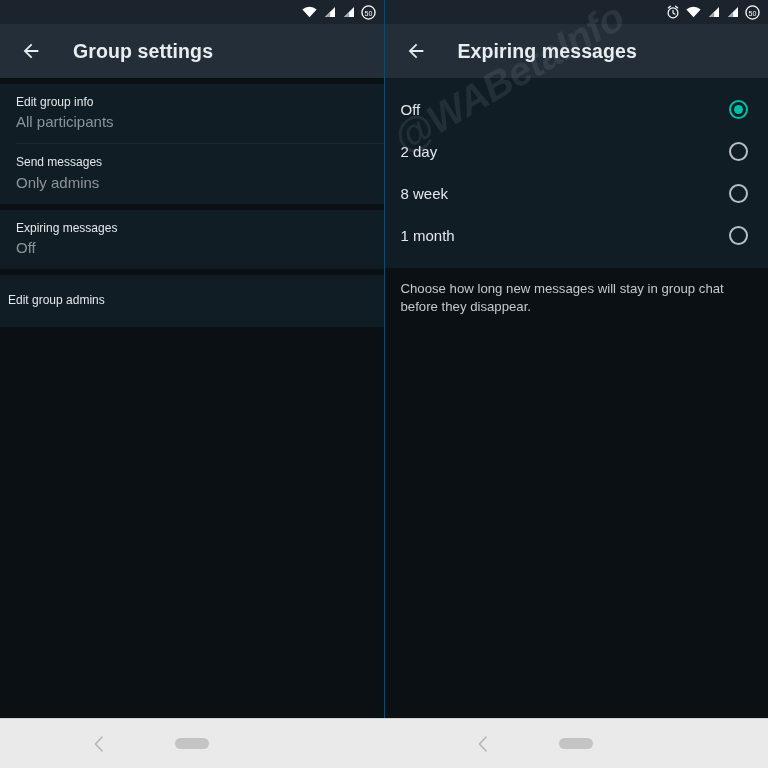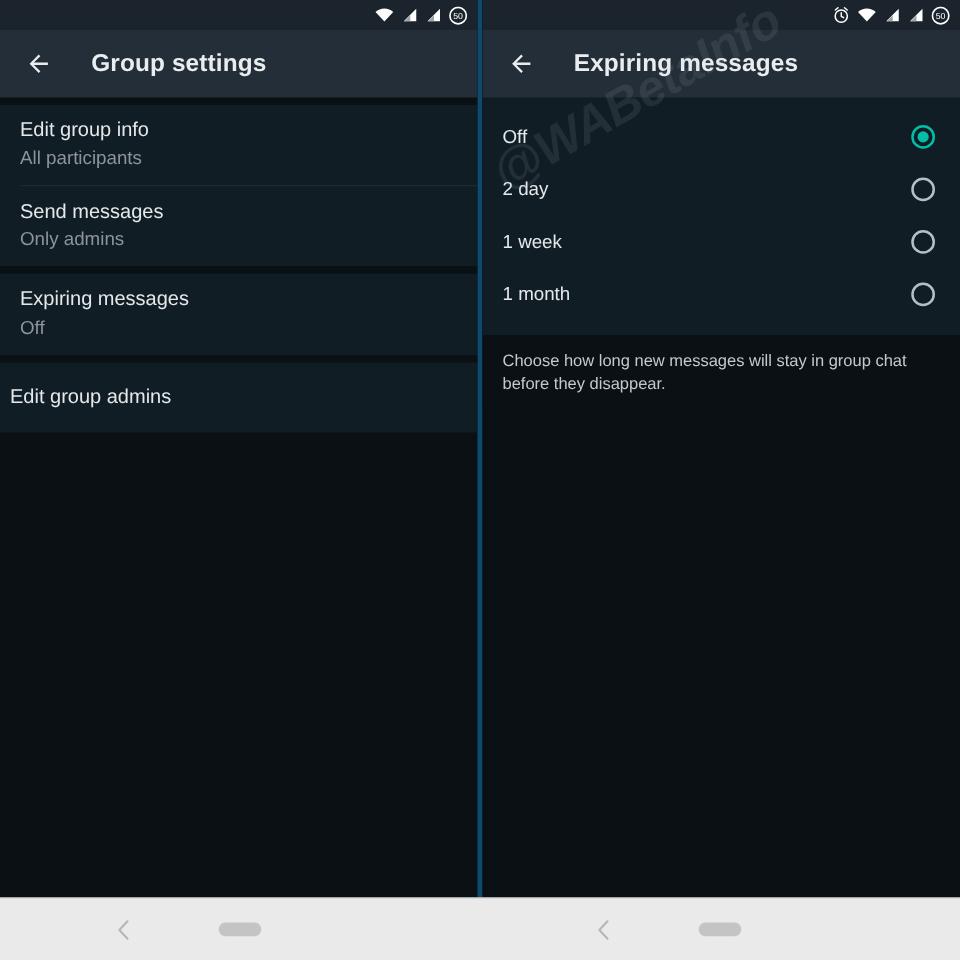--- a/index.html
+++ b/index.html
@@ -25,21 +25,21 @@
     inset: 0 0 50px 0;
     display: flex;
   }
   .panel {
     position: relative;
     width: 384px;
     height: 718px;
     background: #0a1014;
     overflow: hidden;
   }
-  .panel.left { border-right: 4px solid #0c4a6e; }
+  .panel.left { border-right: 1px solid #0c4a6e; }
 
   
   .statusbar {
     position: relative;
     height: 24px;
     background: #1b242c;
     display: flex;
     align-items: center;
     justify-content: flex-end;
     padding-right: 8px;
@@ -83,21 +83,21 @@
   }
   .gap { height: 6px; background: #0a1014; }
   .card { background: #111d24; }
 
   .row {
     padding: 11px 16px 12px 16px;
     cursor: pointer;
     position: relative;
   }
   .row-title {
-    font-size: 16px;
+    font-size: 12px;
     color: #e4e8ea;
     line-height: 1.2;
   }
   .row-sub {
     font-size: 15px;
     color: #8d9499;
     margin-top: 4px;
     line-height: 1.2;
   }
   .divider {
@@ -363,21 +363,21 @@
             <span class="radio-label">Off</span>
             <span class="radio checked"></span>
           </div>
 
           <div class="radio-row">
             <span class="radio-label">2 day</span>
             <span class="radio"></span>
           </div>
 
           <div class="radio-row">
-            <span class="radio-label">1 week</span>
+            <span class="radio-label">8 week</span>
             <span class="radio"></span>
           </div>
 
           <div class="radio-row">
             <span class="radio-label">1 month</span>
             <span class="radio"></span>
           </div>
 
           <div class="radio-card-bot"></div>
         </div>

